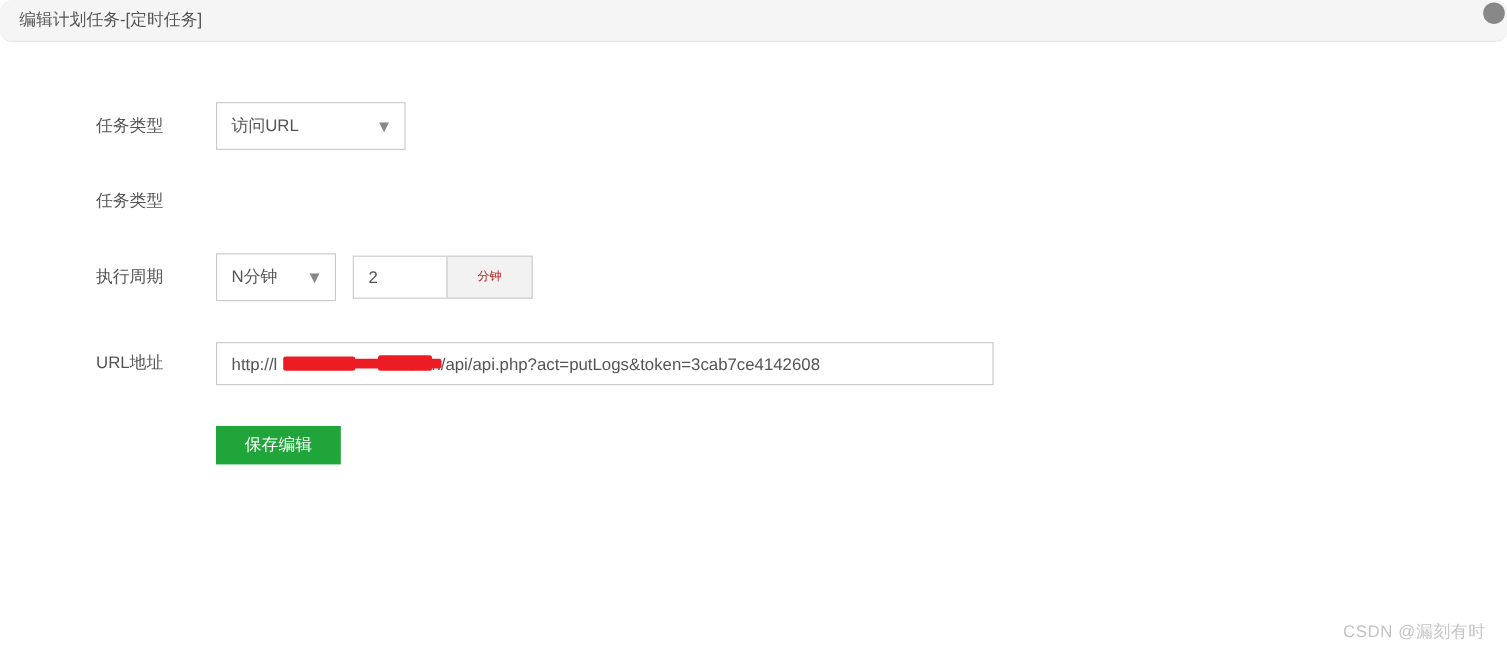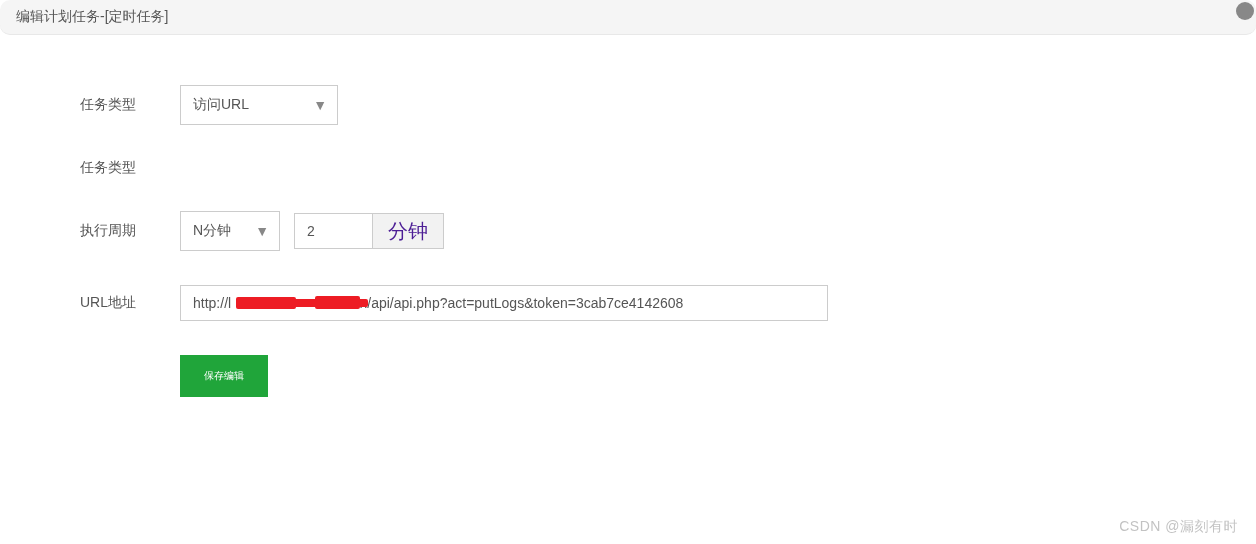--- a/index.html
+++ b/index.html
@@ -74,23 +74,23 @@
     }
     .period-input {
       width: 78px;
       border-right: 0;
     }
     .period-unit {
       border: 1px solid #ccc;
       background: #f2f2f2;
       height: 36px;
       line-height: 34px;
-      padding: 0 15px;
-      color: #4c1d95;
-      font-size: 20px;
+      padding: 0 25px;
+      color: #b91c1c;
+      font-size: 10px;
     }
     .period-group {
       display: flex;
       margin-left: 14px;
     }
     .url-input {
       width: 648px;
       font-family: Arial, sans-serif;
       position: relative;
     }
@@ -124,23 +124,23 @@
     .redact::after {
       right: 8px;
       top: -3px;
       width: 45px;
       height: 13px;
     }
     .save-btn {
       background: #20a53a;
       color: #fff;
       border: none;
-      height: 42px;
+      height: 32px;
       padding: 0 24px;
-      font-size: 10px;
+      font-size: 14px;
       cursor: pointer;
       font-family: inherit;
     }
     .watermark {
       position: absolute;
       right: 18px;
       bottom: 8px;
       font-size: 14px;
       color: rgba(120,120,120,0.45);
       letter-spacing: 0.5px;

